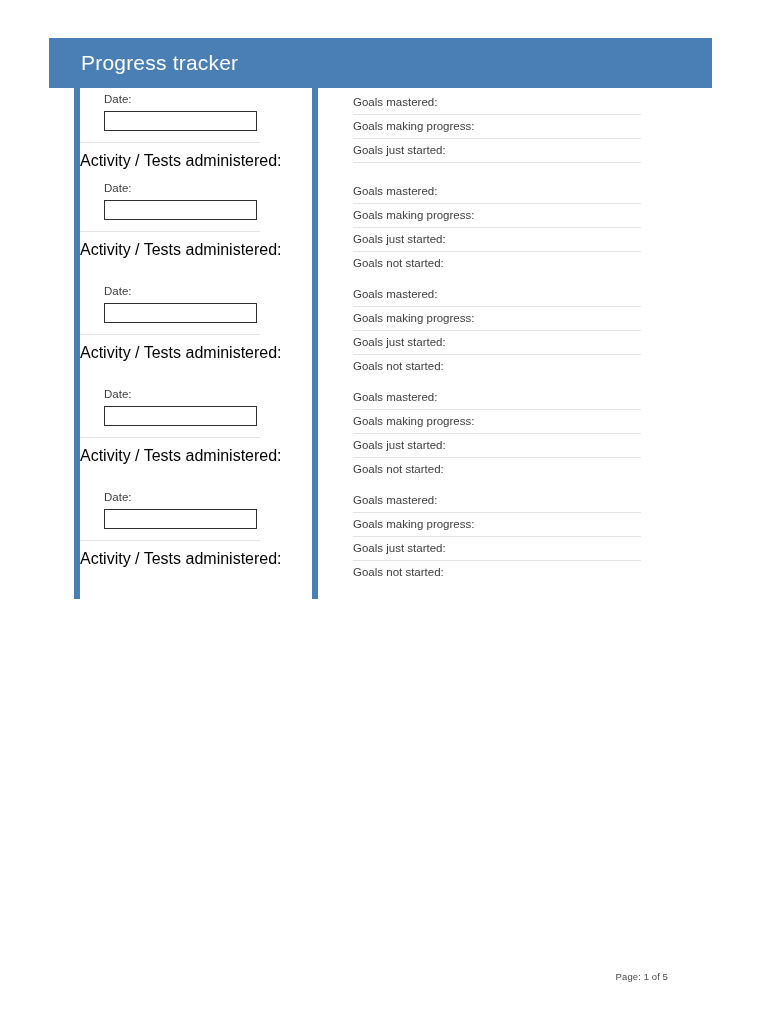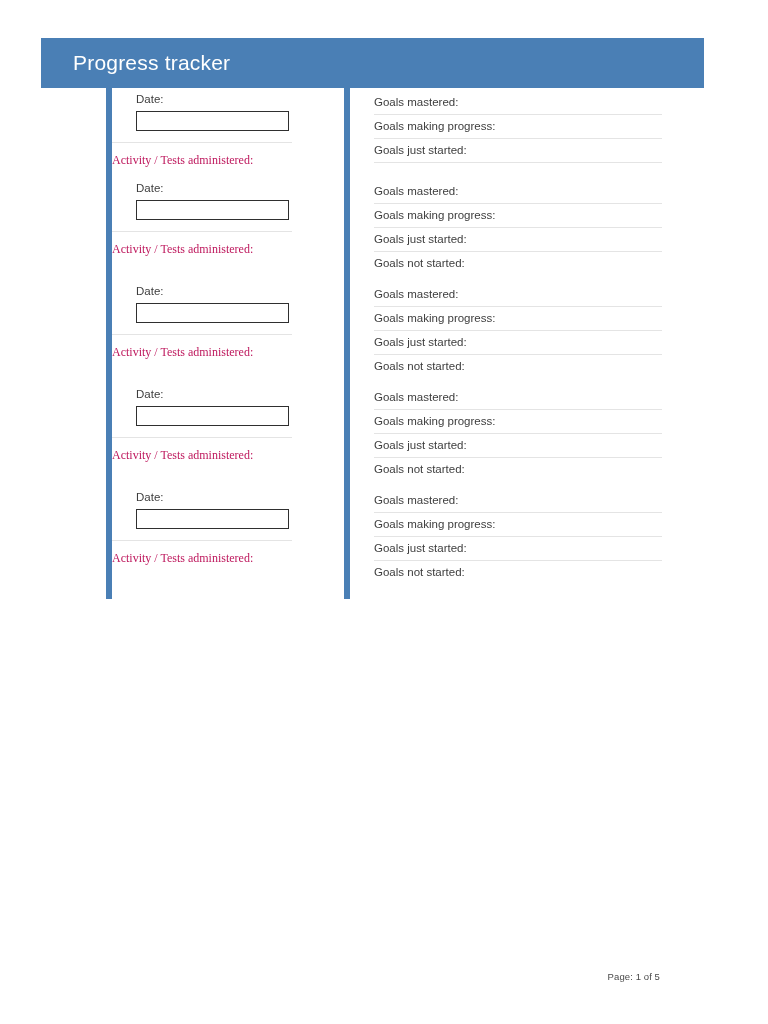--- a/index.html
+++ b/index.html
@@ -10,21 +10,21 @@
   body {
     width: 768px;
     height: 1024px;
     position: relative;
     font-family: "Liberation Sans", sans-serif;
     -webkit-font-smoothing: antialiased;
   }
 
   .page {
     position: absolute;
-    left: 0; top: 0;
+    left: 8px; top: 0;
     width: 704px;
     height: 1024px;
     background: #ffffff;
     overflow: hidden;
   }
 
   
   .header-banner {
     position: absolute;
     left: 41px;
@@ -60,21 +60,20 @@
     align-items: flex-start;
     margin-bottom: 8px;
   }
 
   .col-left {
     position: relative;
     width: 212px;
     flex: 0 0 212px;
     box-sizing: border-box;
     padding-left: 6px;
-    margin-left: 40px;
   }
   .col-right {
     position: relative;
     flex: 1 1 auto;
     box-sizing: border-box;
     padding-left: 6px;
     margin-left: 26px;
   }
 
   .accent-bar {
@@ -83,21 +82,21 @@
     top: 0;
     width: 6px;
     background: #4a7fb5;
   }
 
   .cell-inner {
     padding-left: 24px;
     padding-top: 3px;
   }
   .col-right .cell-inner {
-    padding-left: 24px;
+    padding-left: 35px;
   }
 
   .date-label {
     font-size: 11.5px;
     color: #3d3d3d;
     line-height: 17px;
     margin-bottom: 3px;
   }
   .date-box {
     width: 153px;
@@ -107,27 +106,26 @@
     box-sizing: border-box;
   }
   .left-sep {
     height: 1px;
     background: #e4e4e4;
     margin: 11px 0 0 0;
     width: 180px;
     margin-left: -24px;
   }
   .activity-label {
-    font-size: 12px;
-    color: #be185d;
+    font-size: 16px;
+    color: #000000;
     line-height: 17px;
     padding-top: 9px;
     margin-left: -24px;
     white-space: nowrap;
-    font-family: Liberation Serif, serif;
   }
 
   .goal-line {
     font-size: 11.5px;
     color: #3d3d3d;
     line-height: 17px;
     padding: 3px 0 3px 0;
     border-bottom: 1px solid #e4e4e4;
     width: 288px;
   }

